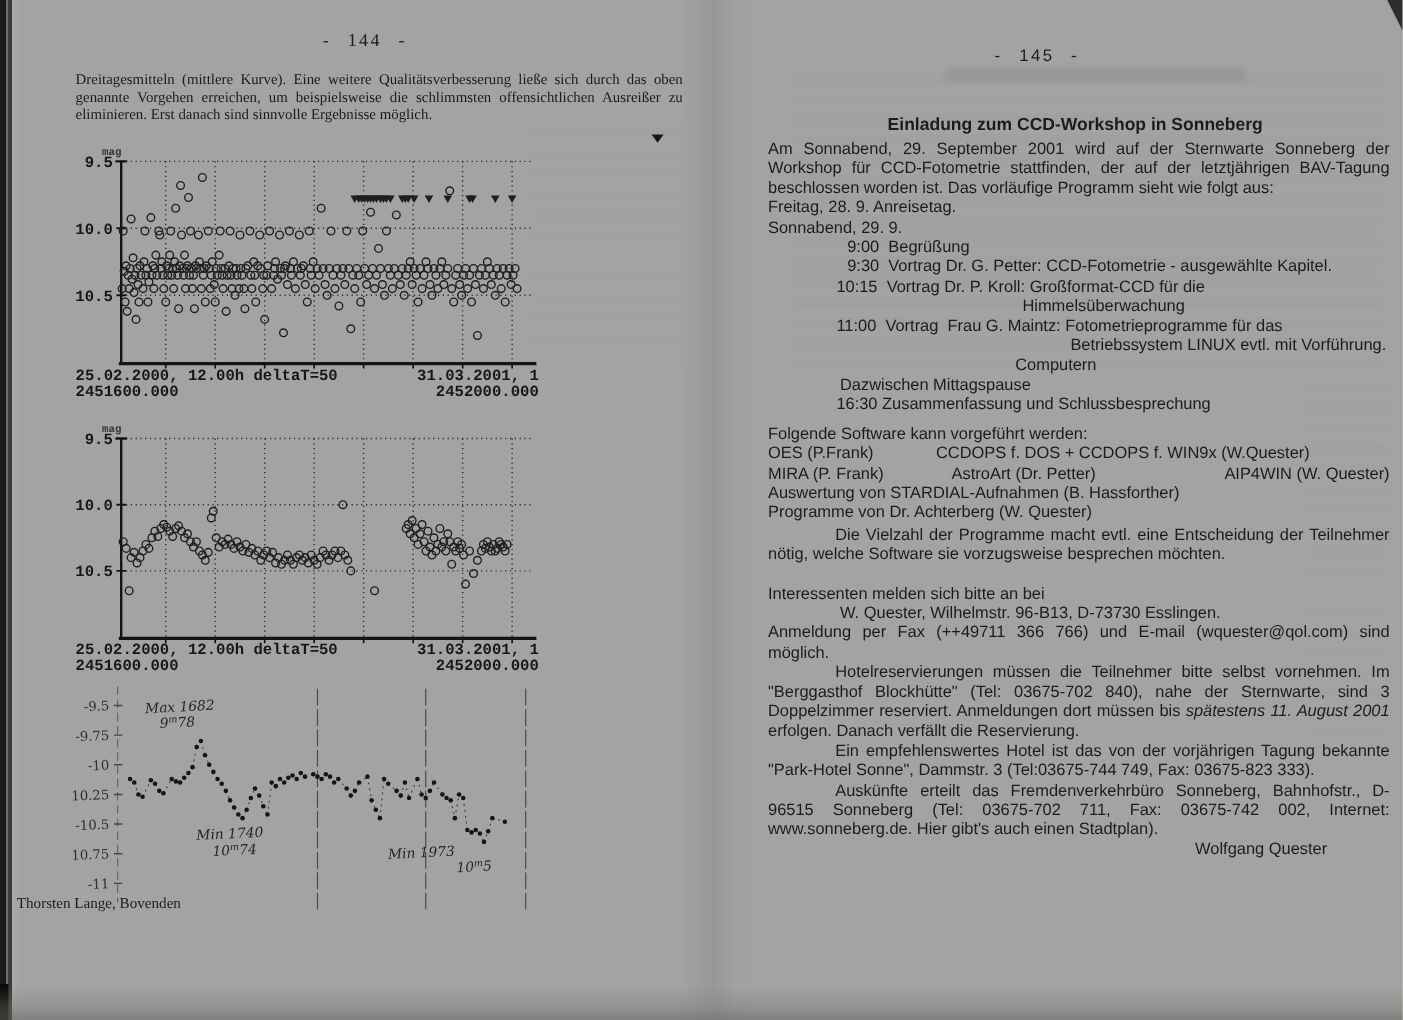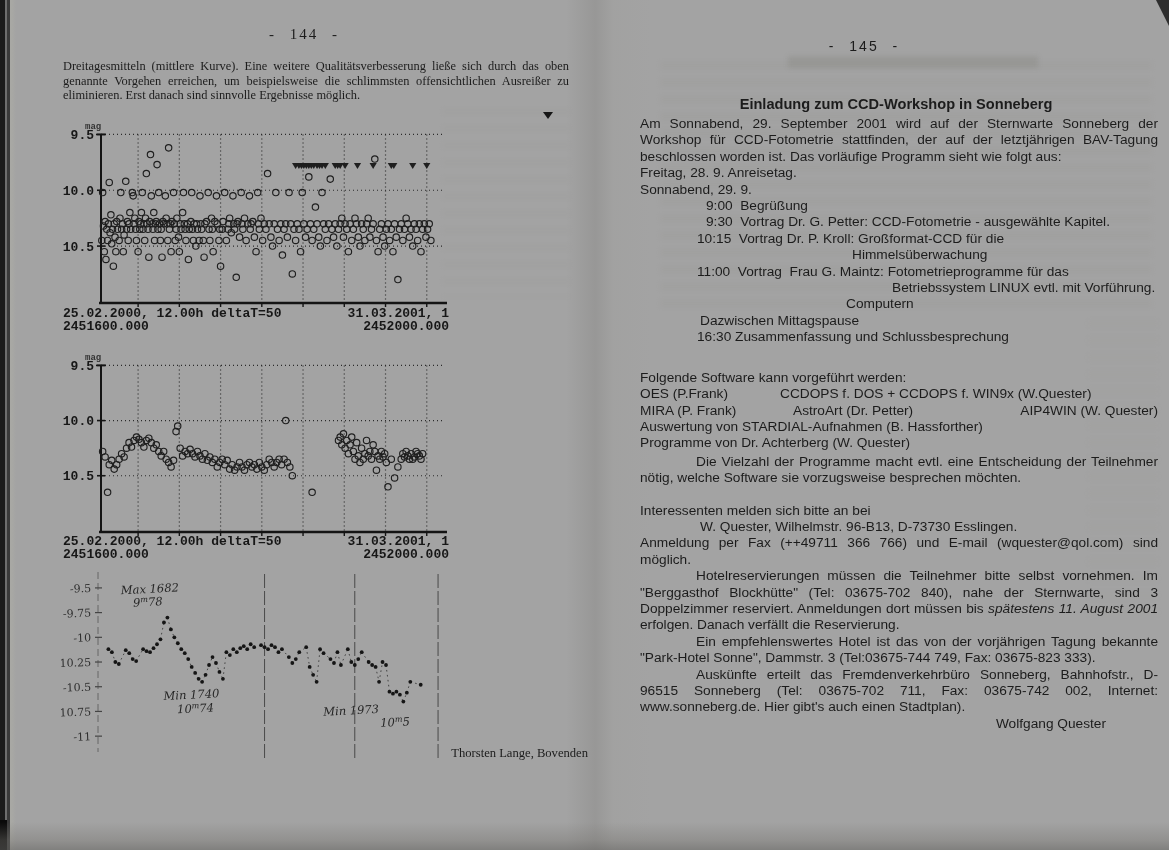--- a/index.html
+++ b/index.html
@@ -19,36 +19,36 @@
     background:repeating-linear-gradient(180deg,rgba(150,149,143,.15) 0 7px,rgba(0,0,0,0) 7px 17px);}
   .bleed.b1{left:660px;top:62px;width:492px;height:250px;}
   .bleed.b2{left:442px;top:108px;width:128px;height:190px;opacity:.75;}
   .bleed.b3{left:1088px;top:320px;width:70px;height:300px;opacity:.6;}
   .bleed.b4{left:788px;top:56px;width:250px;height:12px;background:rgba(125,124,118,.28);}
   .ink-mark{position:absolute;width:0;height:0;border-left:5px solid transparent;border-right:5px solid transparent;border-top:7px solid #161616;}
   
   .page-left{position:absolute;left:14px;top:0;width:600px;height:850px;font-family:"Liberation Serif",serif;}
   .pagenum-l{position:absolute;left:0;top:26px;width:580px;text-align:center;font-size:15px;letter-spacing:2px;word-spacing:8px;}
   .intro-l{position:absolute;left:49px;top:59px;width:506px;font-size:12.4px;line-height:14.6px;text-align:justify;}
-  .attrib{position:absolute;left:0;top:746px;width:528px;text-align:right;font-size:12.6px;margin-left:46px;}
+  .attrib{position:absolute;left:0;top:746px;width:528px;text-align:left;font-size:12.6px;}
   .chart{position:absolute;left:47px;}
   #chart1{top:116px;} #chart2{top:348px;} #chart3{top:556px;}
   .cmono{font:bold 13px "Liberation Mono",monospace;fill:#171717;}
   .cmono-sm{font:bold 9px "Liberation Mono",monospace;fill:#333;}
   .chlbl{font:11px "DejaVu Serif",serif;fill:#2e2e2e;}
   .chand{font:italic 11.5px "DejaVu Serif",serif;fill:#262626;}
   
   .page-right{position:absolute;left:614px;top:0;width:555px;height:628px;}
   .pagenum-r{position:absolute;left:0;top:38px;width:500px;text-align:center;font-size:14px;letter-spacing:2px;word-spacing:8px;}
   .rp-title{position:absolute;left:26px;top:96px;width:512px;text-align:center;font-weight:bold;font-size:14.6px;}
   .rp-body{position:absolute;left:26px;top:116px;width:518px;font-size:13.7px;line-height:16.4px;}
   .rp-body p{margin:0;}
   .jst{text-align:justify;}
   .mb{margin-bottom:16px;}
-  .program{margin-bottom:24px;}
+  .program{margin-bottom:8px;}
   .prow{white-space:pre-wrap;}
   .pl0{padding-left:0;} .pt1{padding-left:66px;} .pt2{padding-left:57px;}
   .pc1{padding-left:212px;} .pc1b{padding-left:206px;} .pc2{padding-left:252px;} .pmid{padding-left:60px;}
   .just{width:461px;text-align:justify;text-align-last:justify;}
   .sw-row{display:flex;}
   .sw-c1{width:140px;flex:none;}
   .sw-c1b{width:153px;flex:none;}
   .sw-last{margin-left:auto;}
   .indent{text-indent:56px;}
   .addr{padding-left:60px;}

